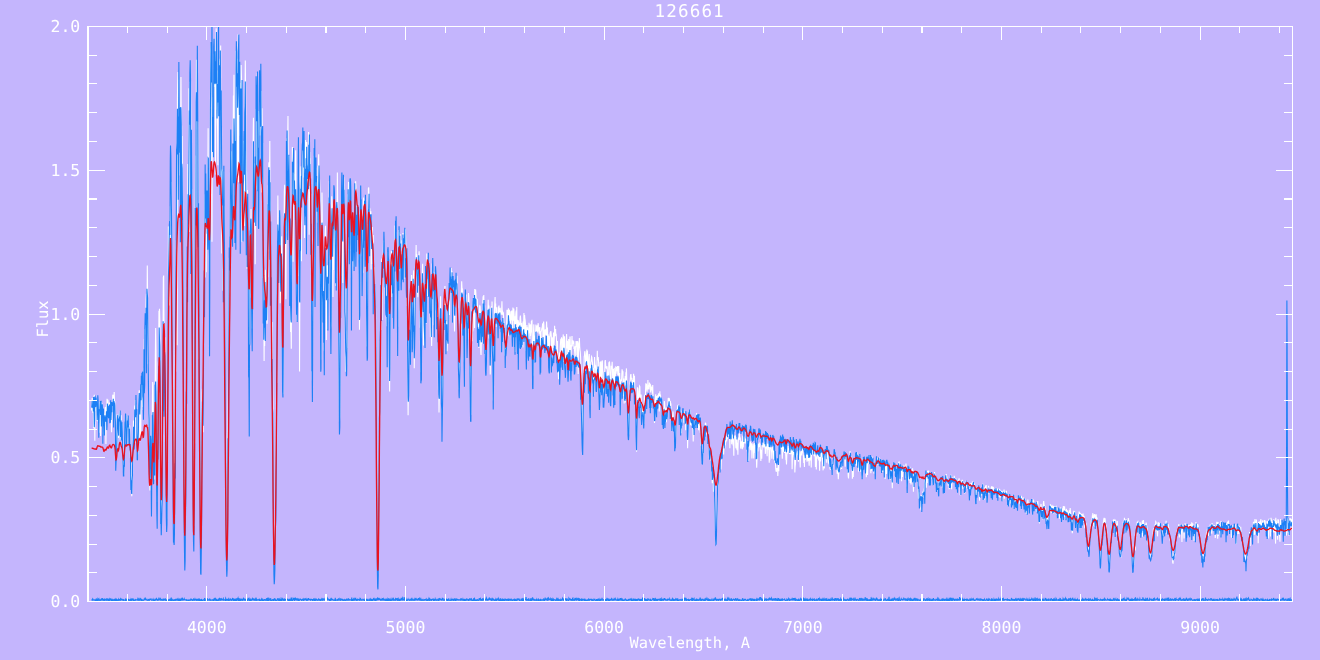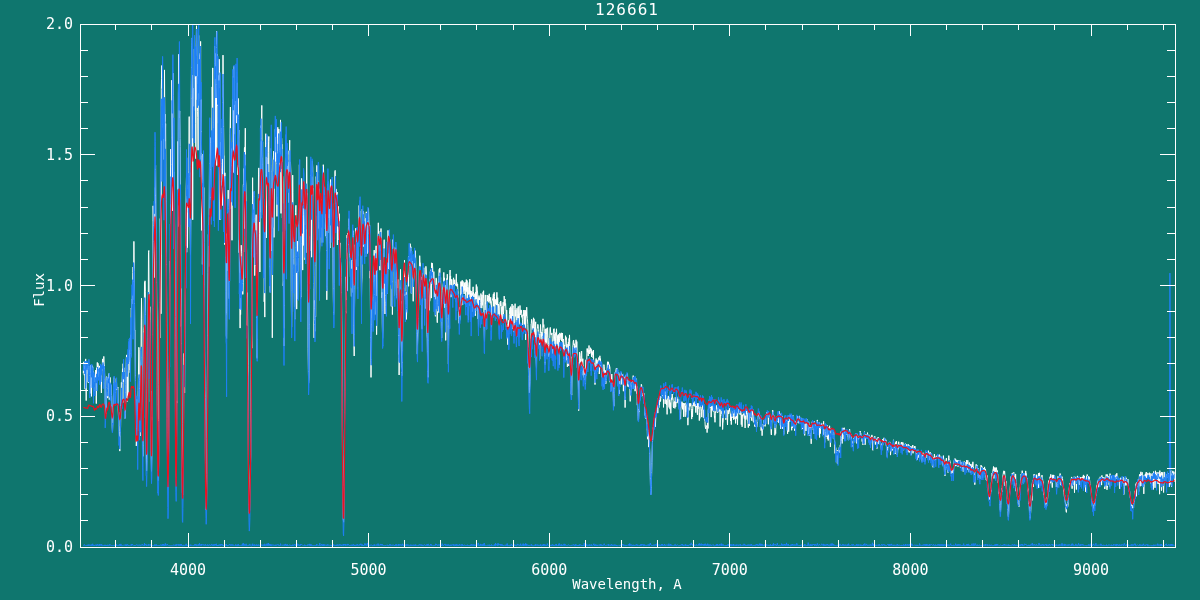--- a/index.html
+++ b/index.html
@@ -1,16 +1,16 @@
 <!DOCTYPE html>
 <html><head>
 <meta charset="utf-8">
 <style>
   html,body{margin:0;padding:0;background:#000;}
-  .frame{position:relative;width:1200px;height:600px;background:#0f766e;overflow:hidden;
+  .frame{position:relative;width:1200px;height:600px;background:#c4b5fd;overflow:hidden;
          font-family:"DejaVu Sans Mono", monospace;}
   svg text{fill:#ffffff;font-family:"DejaVu Sans Mono", monospace;}
   .chart-title{font-size:16px;letter-spacing:1px;}
   .tick-label{font-size:15px;}
   .axis-label{font-size:14px;}
 </style>
 </head>
 <body>
 
 <div class="frame">

